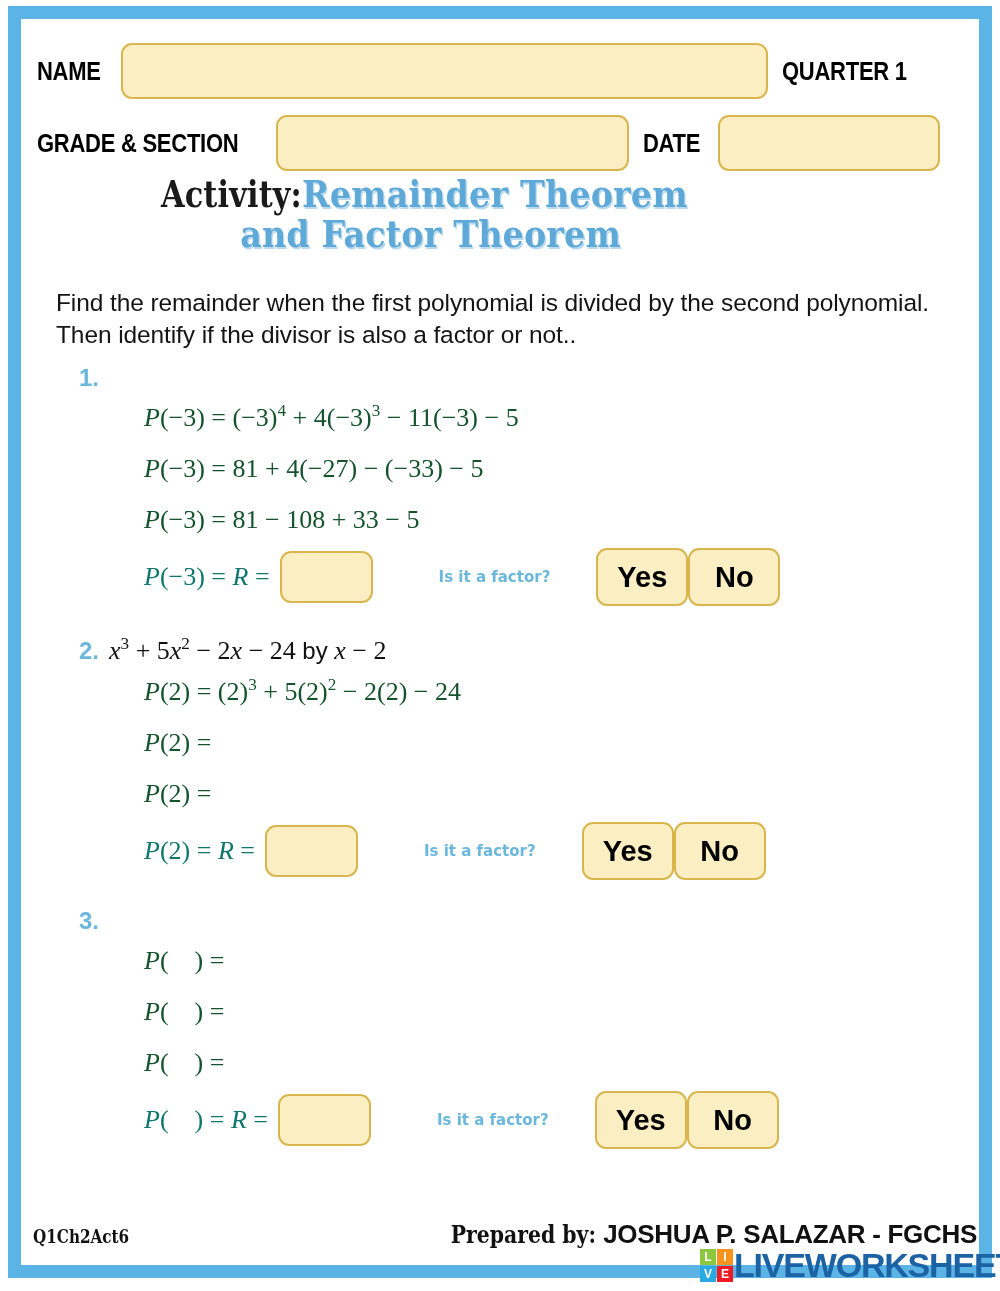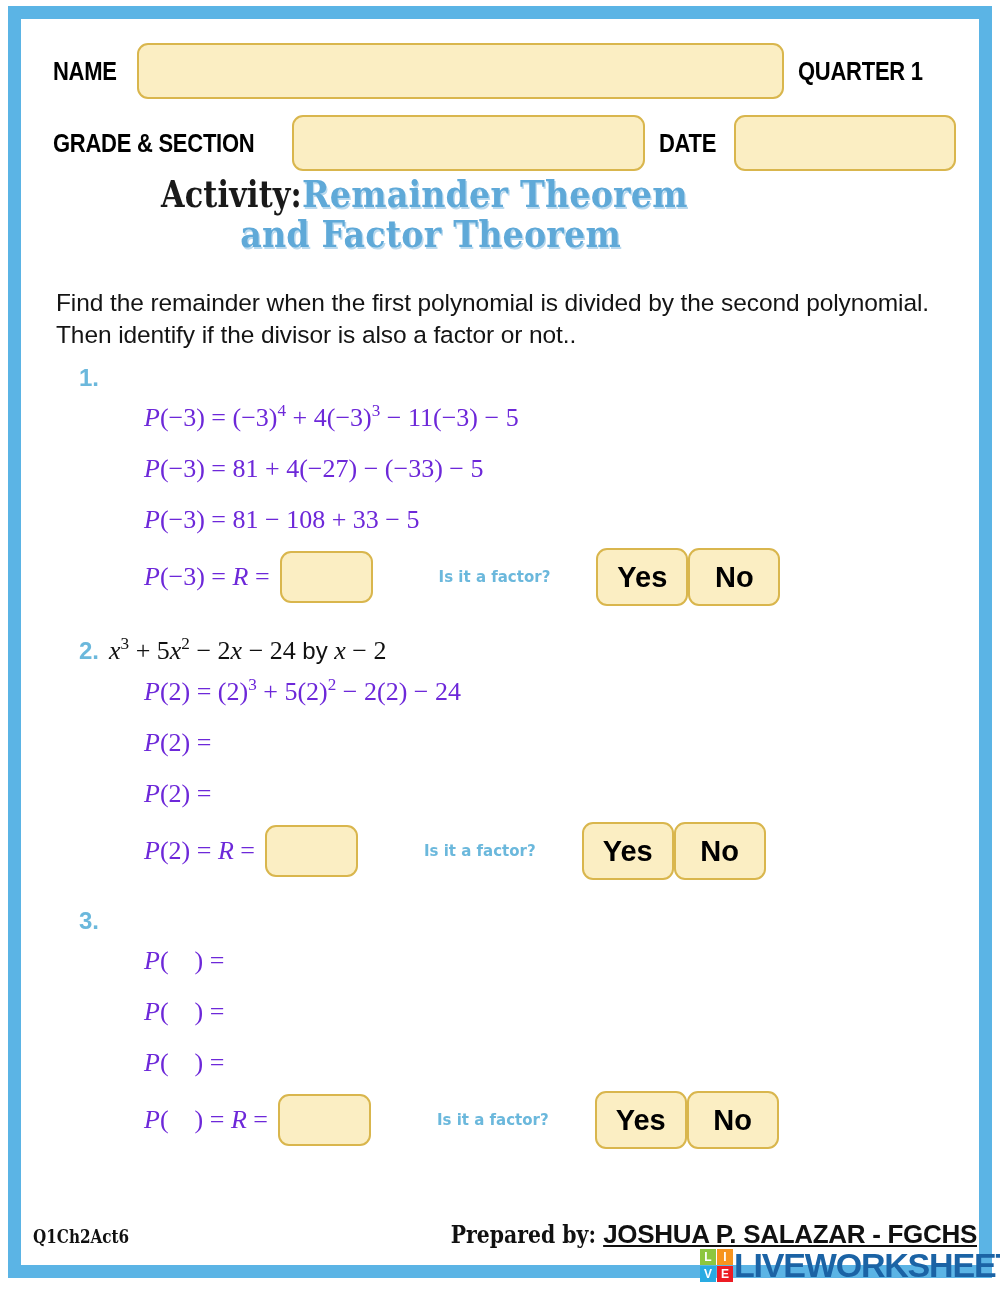--- a/index.html
+++ b/index.html
@@ -39,21 +39,21 @@
     width: 958px;
     height: 1246px;
     background: #ffffff;
   }
 
   
   .hdr-row {
     position: absolute;
     display: flex;
     align-items: center;
-    left: 32px;
+    left: 16px;
     text-align: right;
   }
   .hdr-label {
     font-family: "Liberation Sans", sans-serif;
     font-weight: bold;
     font-size: 25px;
     letter-spacing: -0.3px;
     color: #000000;
     white-space: nowrap;
     transform: scaleX(0.88);
@@ -150,37 +150,37 @@
     white-space: nowrap;
   }
   .it { font-style: italic; }
   .up { font-family: "Liberation Sans", sans-serif; font-style: normal; font-size: 24px;}
   sup { font-size: 0.66em; vertical-align: super; line-height: 0; }
 
   .steps { margin-left: 123px; }
   .step {
     font-family: "Liberation Serif", serif;
     font-size: 26px;
-    color: #6d28d9;
+    color: #14532d;
     white-space: nowrap;
     height: 51px;
     line-height: 51px;
   }
 
   
   .answer-row {
     display: flex;
     align-items: center;
     margin-left: 123px;
     height: 64px;
   }
   .ans-eq {
     font-family: "Liberation Serif", serif;
     font-size: 26px;
-    color: #6d28d9;
+    color: #0f766e;
     white-space: nowrap;
   }
   .ans-box {
     width: 93px;
     height: 52px;
     margin-left: 10px;
     background: #fbeec3;
     border: 2px solid #d9b64d;
     border-radius: 11px;
     box-sizing: border-box;
@@ -250,21 +250,20 @@
     transform: scaleX(0.85);
     transform-origin: right center;
   }
   .prep-name {
     font-family: "Liberation Sans", sans-serif;
     font-weight: bold;
     font-size: 26px;
     color: #111111;
     margin-left: 7px;
     letter-spacing: -0.3px;
-    text-decoration: underline;
   }
 
   
   .lw {
     position: absolute;
     left: 700px;
     top: 1248px;
     display: flex;
     align-items: center;
     z-index: 5;

